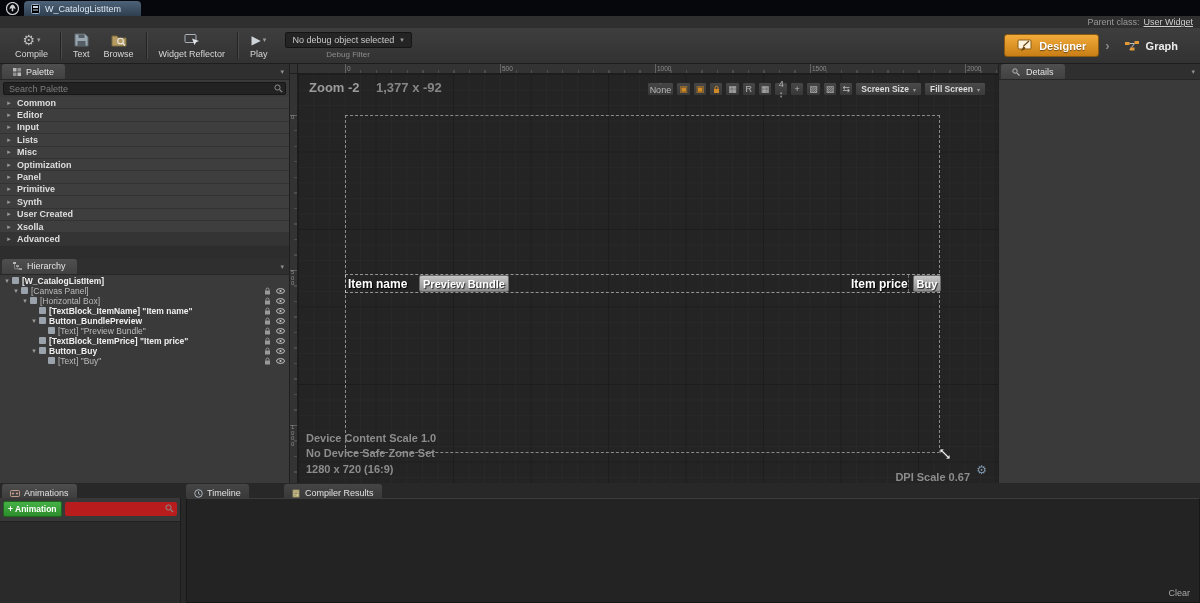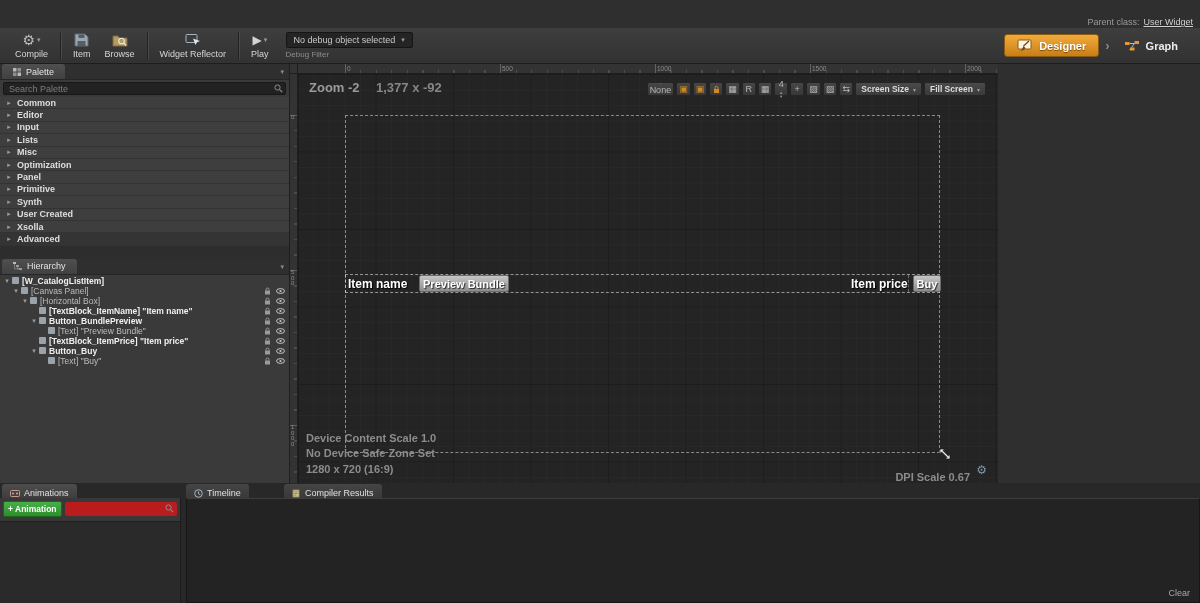--- a/index.html
+++ b/index.html
@@ -15,21 +15,21 @@
   .parent-link{color:#cfcfcf;text-decoration:underline;cursor:pointer;}
 
   
   .toolbar{position:absolute;left:0;top:28px;width:100%;height:36px;background:linear-gradient(#3e3e3e,#323232);border-bottom:1px solid #1d1d1d;display:flex;align-items:center;padding:0 8px;}
   .tb-btn{display:flex;flex-direction:column;align-items:center;justify-content:center;gap:1px;padding:1px 7px;color:#cfcfcf;cursor:pointer;}
   .tb-icon-row{display:flex;align-items:center;gap:2px;height:16px;}
   .tb-glyph{font-size:14px;line-height:14px;color:#bdbdbd;}
   .tb-caret{font-size:7px;color:#9a9a9a;}
   .tb-label{font-size:9px;color:#d6d6d6;}
   .tb-sep{width:1px;height:27px;background:#232323;box-shadow:1px 0 0 #4a4a4a;margin:0 5px;}
-  .debug-stack{display:flex;flex-direction:column;align-items:flex-start;margin-left:10px;}
+  .debug-stack{display:flex;flex-direction:column;align-items:center;margin-left:10px;}
   .debug-dd{background:#242424;border:1px solid #151515;border-radius:2px;color:#c9c9c9;font-size:9px;padding:2px 7px;display:flex;gap:6px;align-items:center;cursor:pointer;}
   .debug-caption{font-size:8px;color:#8d8d8d;margin-top:2px;}
   .toolbar-right{margin-left:auto;display:flex;align-items:center;gap:6px;padding-right:6px;}
   .designer-btn{display:flex;align-items:center;gap:6px;background:linear-gradient(#f2ab3b,#c87e15);border:1px solid #8a5a10;border-radius:3px;padding:4px 12px;color:#fff;font-weight:bold;font-size:11px;text-shadow:0 1px 1px rgba(0,0,0,.45);cursor:pointer;}
   .graph-btn{display:flex;align-items:center;gap:6px;padding:4px 8px;color:#ececec;font-size:11px;font-weight:bold;cursor:pointer;}
   .nav-chevron{color:#8a8a8a;font-size:13px;font-weight:bold;}
 
   
   .main{position:absolute;left:0;top:64px;width:100%;height:419px;}
 
@@ -120,20 +120,34 @@
   .anim-search .search-glyph{top:2px;}
   .anim-list{position:absolute;left:0;top:23px;right:0;bottom:0;background:#2a2a2a;border-top:1px solid #1f1f1f;}
   .content-area{position:absolute;left:186px;top:15px;right:0;bottom:0;background:#232323;border:1px solid #171717;border-top:1px solid #3d3d3d;}
   .clear-btn{position:absolute;right:9px;bottom:4px;color:#a8a8a8;font-size:9px;cursor:pointer;}
 </style>
 </head>
 <body>
 
 <div class="app">
 
+  <div class="titlebar">
+    <svg class="app-logo" width="13" height="13" viewBox="0 0 13 13">
+        <circle cx="6.5" cy="6.5" r="6" fill="none" stroke="#cfcfcf" stroke-width="1.2"></circle>
+        <path d="M6.5 2.5c-2 1-3 2.5-3 5 1-1 1.6-1.2 2.2-1.2V9c.5.6 1.1.6 1.6 0V6.3c.6 0 1.2.2 2.2 1.2 0-2.5-1-4-3-5z" fill="#cfcfcf"></path>
+      </svg>
+    <div class="doc-tab">
+      <svg width="9" height="10" viewBox="0 0 9 10">
+          <rect x="0.5" y="0.5" width="8" height="9" rx="1" fill="#5a7oa0" stroke="#9db4cc"></rect>
+          <rect x="2" y="2" width="5" height="2" fill="#c8d6e4"></rect>
+          <rect x="2" y="5.5" width="5" height="1" fill="#c8d6e4"></rect>
+        </svg>
+      <span>W_CatalogListItem</span>
+    </div>
+  </div>
 
   <div class="subrow">
     <span>Parent class:</span>
     <span class="parent-link">User Widget</span>
   </div>
 
   <div class="toolbar">
     <div class="tb-btn">
       <div class="tb-icon-row">
         <span class="tb-glyph">⚙</span>
@@ -143,21 +157,21 @@
     </div>
     <div class="tb-sep"></div>
     <div class="tb-btn">
       <div class="tb-icon-row">
         <svg width="15" height="14" viewBox="0 0 15 14">
             <path d="M1 1h10l3 3v9H1z" fill="#9aa7b0" stroke="#5f6b73"></path>
             <rect x="3.5" y="8" width="8" height="5" fill="#555e65"></rect>
             <rect x="4.5" y="1.5" width="6" height="3.5" fill="#555e65"></rect>
           </svg>
       </div>
-      <span class="tb-label">Item</span>
+      <span class="tb-label">Text</span>
     </div>
     <div class="tb-btn">
       <div class="tb-icon-row">
         <svg width="16" height="14" viewBox="0 0 16 14">
             <path d="M1 3h5l1.5 2H15v8H1z" fill="#b59b62" stroke="#7d6a3e"></path>
             <circle cx="9.5" cy="8" r="2.8" fill="none" stroke="#e8e8e8" stroke-width="1.1"></circle>
             <line x1="11.6" y1="10.1" x2="14" y2="12.5" stroke="#e8e8e8" stroke-width="1.3"></line>
           </svg>
       </div>
       <span class="tb-label">Browse</span>
@@ -542,20 +556,32 @@
       <div class="status-line" style="bottom:24px;">No Device Safe Zone Set</div>
       <div class="status-line" style="bottom:8px;">1280 x 720 (16:9)</div>
       <div class="dpi-label">DPI Scale 0.67</div>
       <span class="dpi-gear">⚙</span>
 
       <svg class="resize-cursor" width="14" height="14" viewBox="0 0 14 14">
           <path d="M2 2h4.5L4.9 3.6l5.5 5.5L12 7.5V12H7.5l1.6-1.6L3.6 4.9 2 6.5z" fill="#f0f0f0" stroke="#1a1a1a" stroke-width="0.7"></path>
         </svg>
     </div>
 
+    <div class="right-panel">
+      <div class="panel-tab-row">
+        <div class="panel-tab">
+          <svg width="9" height="8" viewBox="0 0 9 8">
+              <circle cx="3" cy="3" r="2.2" fill="none" stroke="#b9b9b9"></circle>
+              <line x1="4.8" y1="4.8" x2="7.5" y2="7.5" stroke="#b9b9b9" stroke-width="1.2"></line>
+            </svg>
+          <span>Details</span>
+        </div>
+        <span class="panel-caret">▾</span>
+      </div>
+    </div>
   </div>
 
   <div class="bottom">
     <div class="b-tab" id="tab-animations">
       <svg width="10" height="9" viewBox="0 0 10 9">
           <rect x="0.5" y="1.5" width="9" height="6" rx="1" fill="none" stroke="#c49a8a"></rect>
           <circle cx="3" cy="4.5" r="1.1" fill="#c49a8a"></circle>
           <circle cx="7" cy="4.5" r="1.1" fill="#c49a8a"></circle>
         </svg>
       <span>Animations</span>

